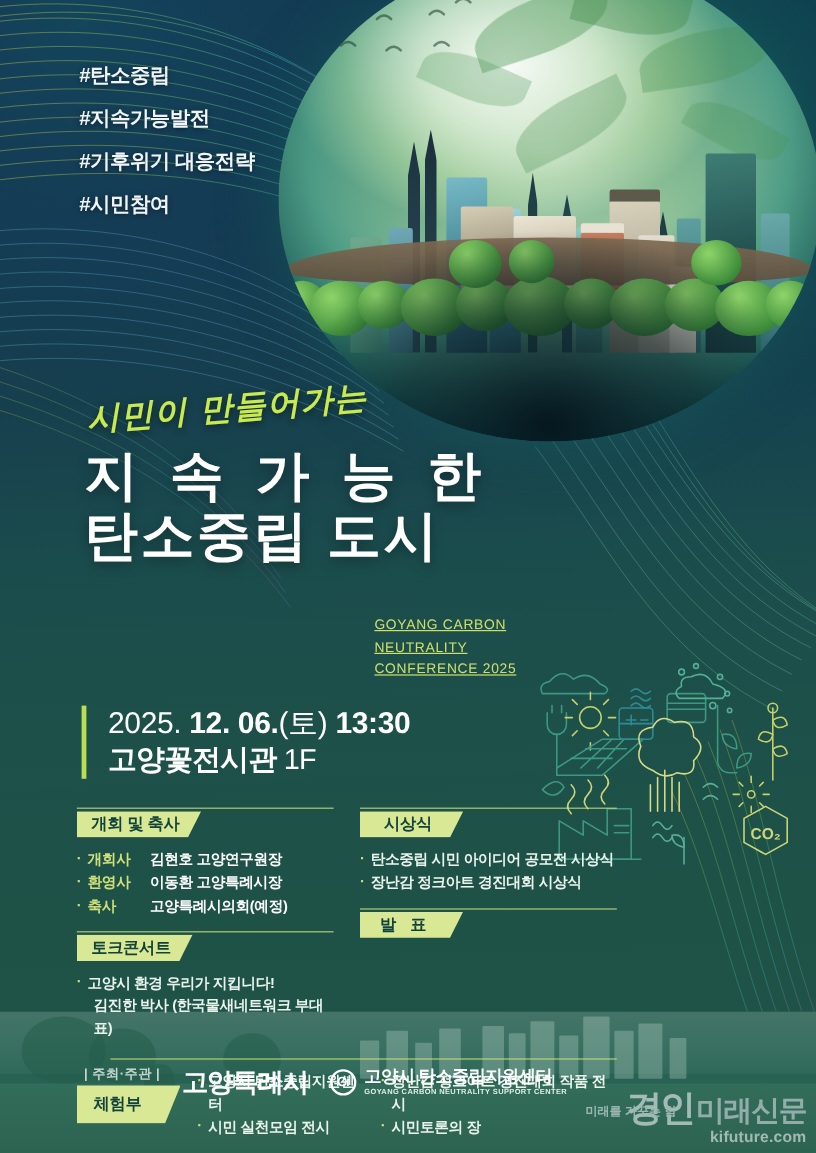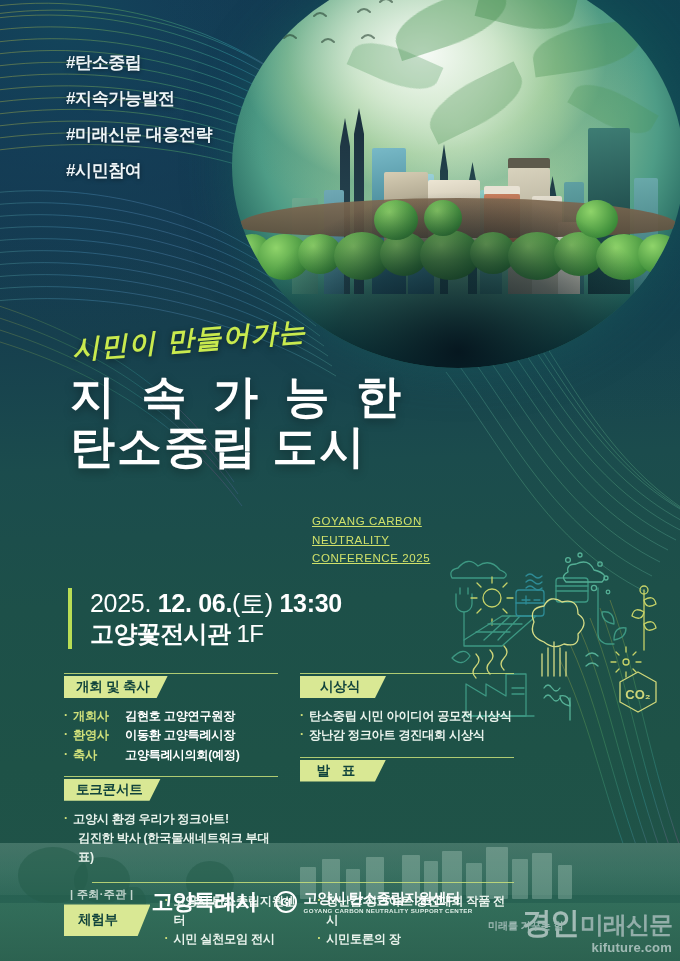--- a/index.html
+++ b/index.html
@@ -298,21 +298,21 @@
           <div class="tree" style="left:200px;bottom:44px;width:38px;height:36px;"></div>
           <div class="tree" style="left:352px;bottom:42px;width:42px;height:38px;"></div>
         </div>
       </div>
     </div>
   </div>
 
   <div class="tags">
     <div class="tag">#탄소중립</div>
     <div class="tag">#지속가능발전</div>
-    <div class="tag">#미래신문 대응전략</div>
+    <div class="tag">#기후위기 대응전략</div>
     <div class="tag">#시민참여</div>
   </div>
 
   <div class="script">시민이 만들어가는</div>
   <div class="t1">지 속 가 능 한</div>
   <div class="t2">탄소중립 도시</div>
   <div class="eng">
     <div>GOYANG CARBON</div>
     <div>NEUTRALITY</div>
     <div>CONFERENCE 2025</div>
@@ -483,21 +483,21 @@
                   <span class="k">축사</span>
                   <span class="v">고양특례시의회(예정)</span>
                 </span>
             </li>
           </ul>
         </div>
 
         <div class="sec">
           <div class="chip-row"><span class="chip">토크콘서트</span></div>
           <ul class="items">
-            <li>고양시 환경 우리가 정크아트!</li>
+            <li>고양시 환경 우리가 지킵니다!</li>
             <li class="sub">김진한 박사 (한국물새네트워크 부대표)</li>
           </ul>
         </div>
 
       </div>
 
       <div class="col">
 
         <div class="sec">
           <div class="chip-row"><span class="chip">시상식</span></div>

